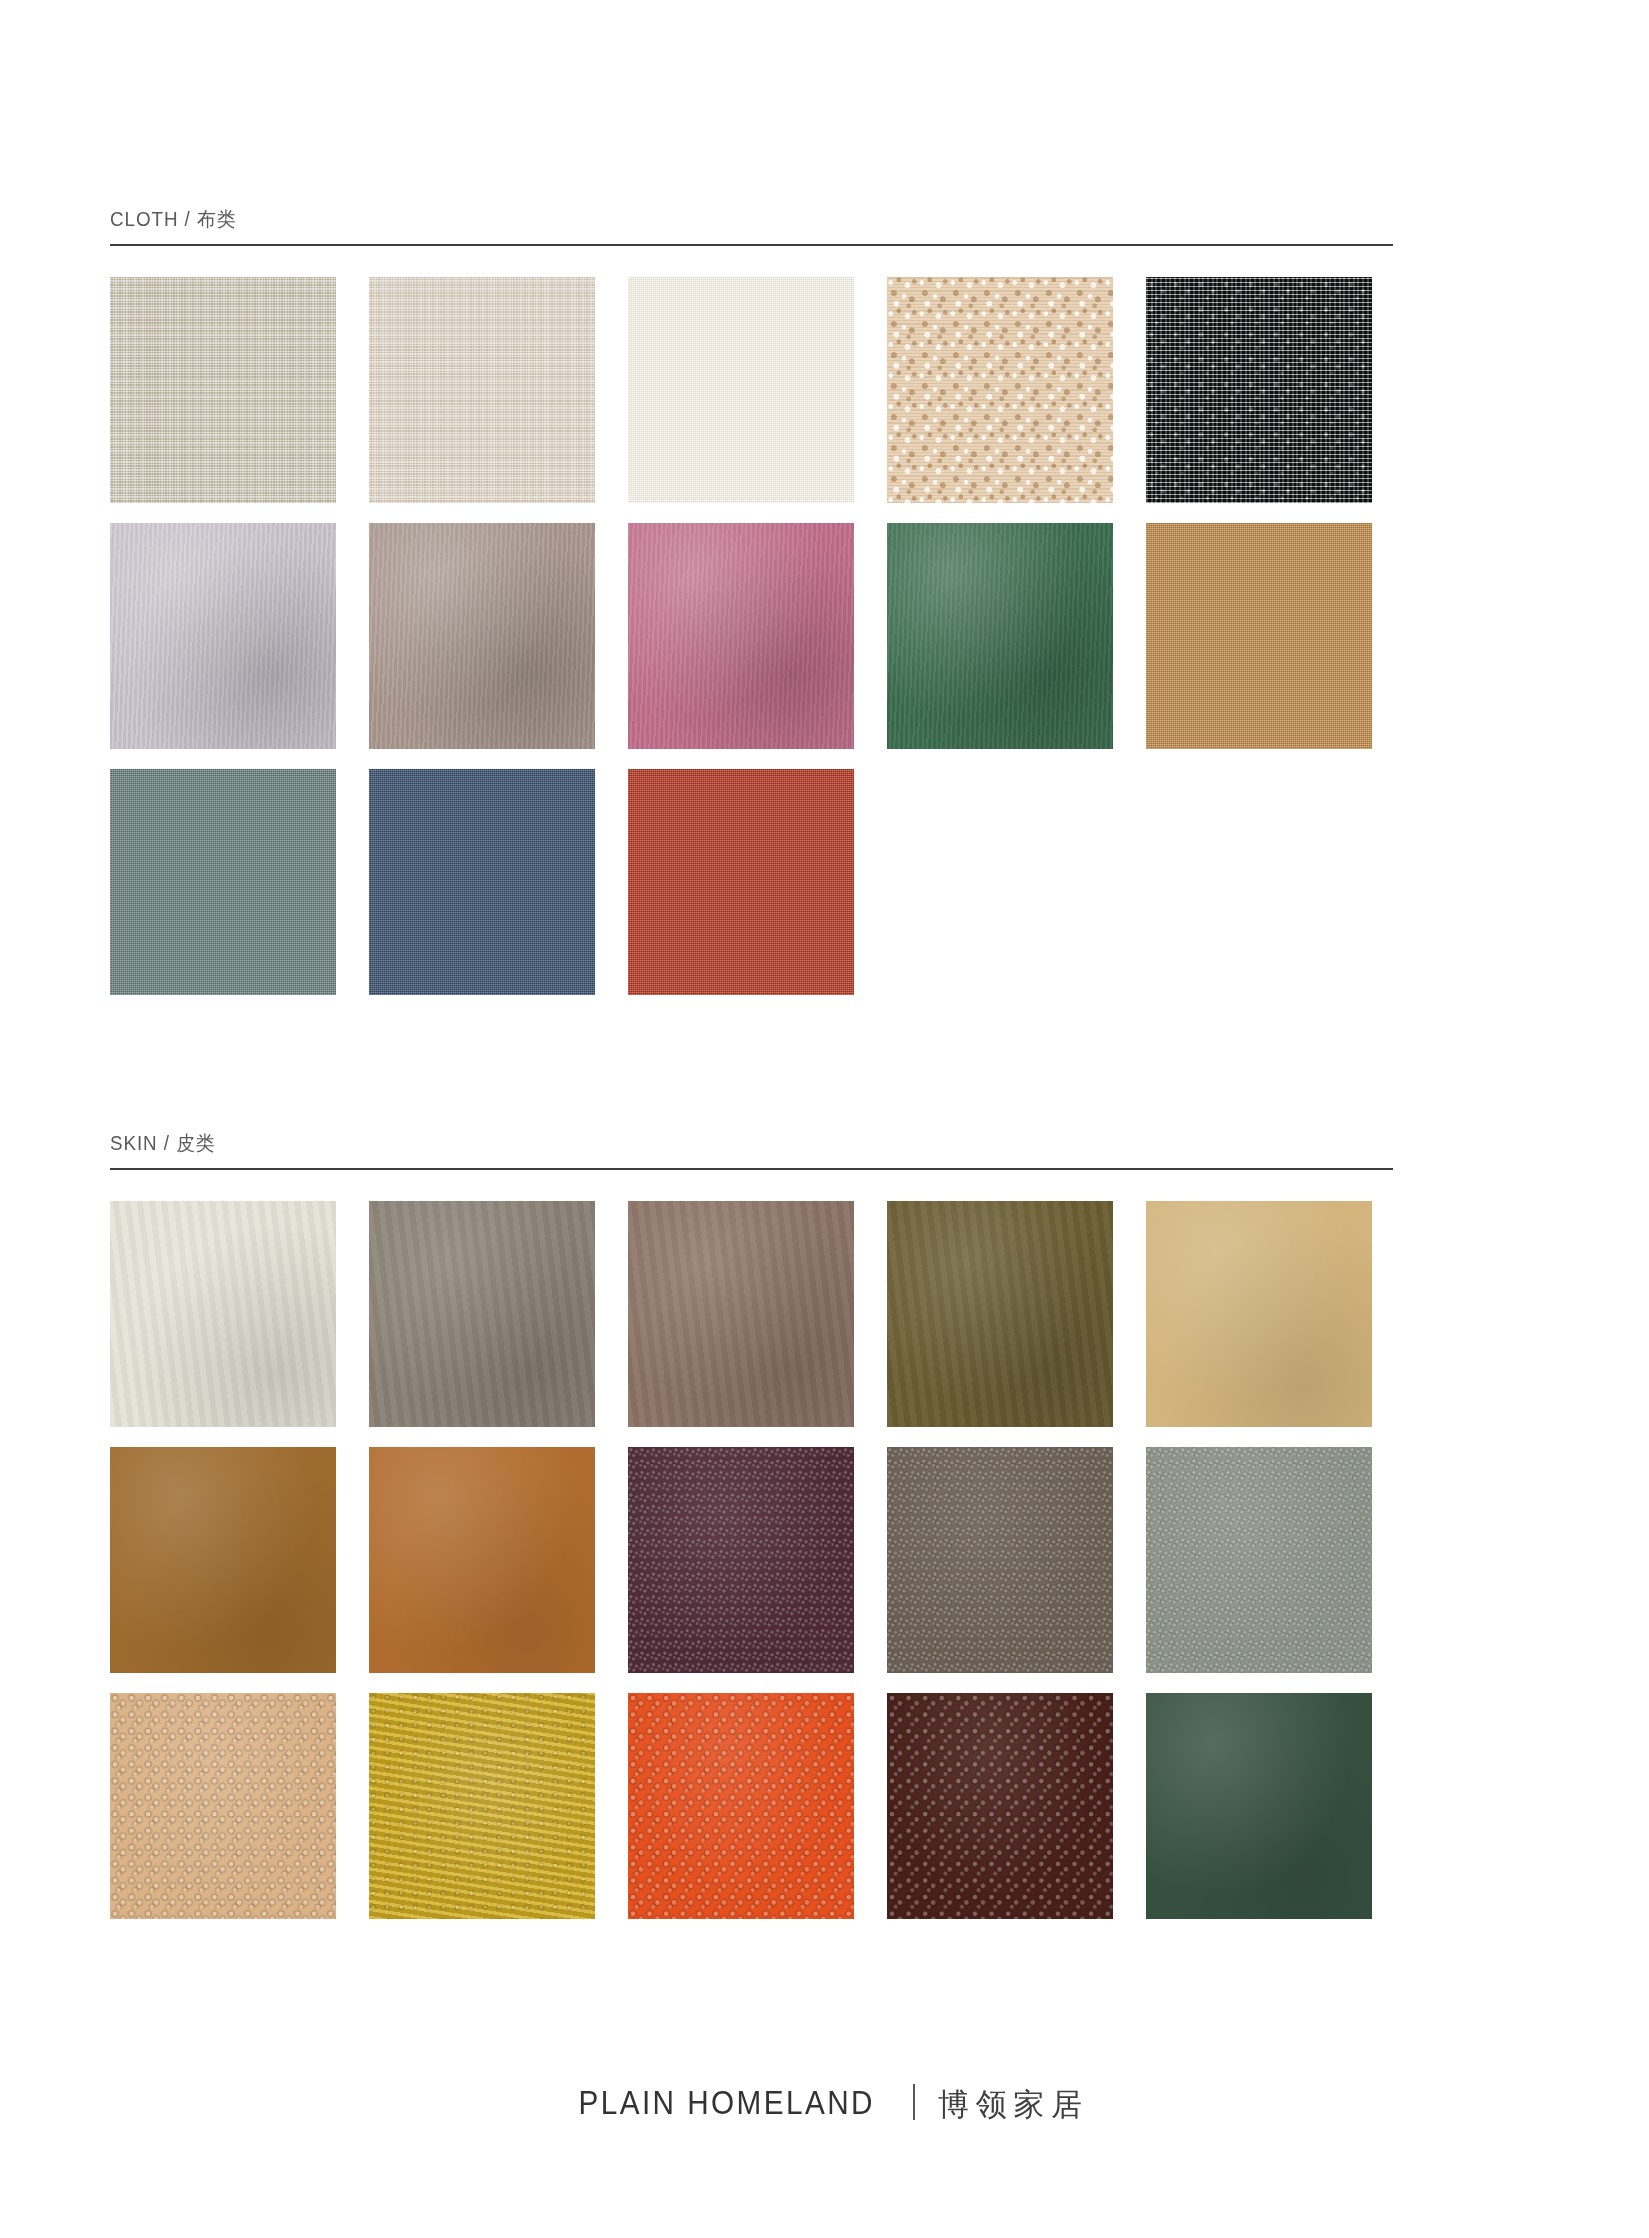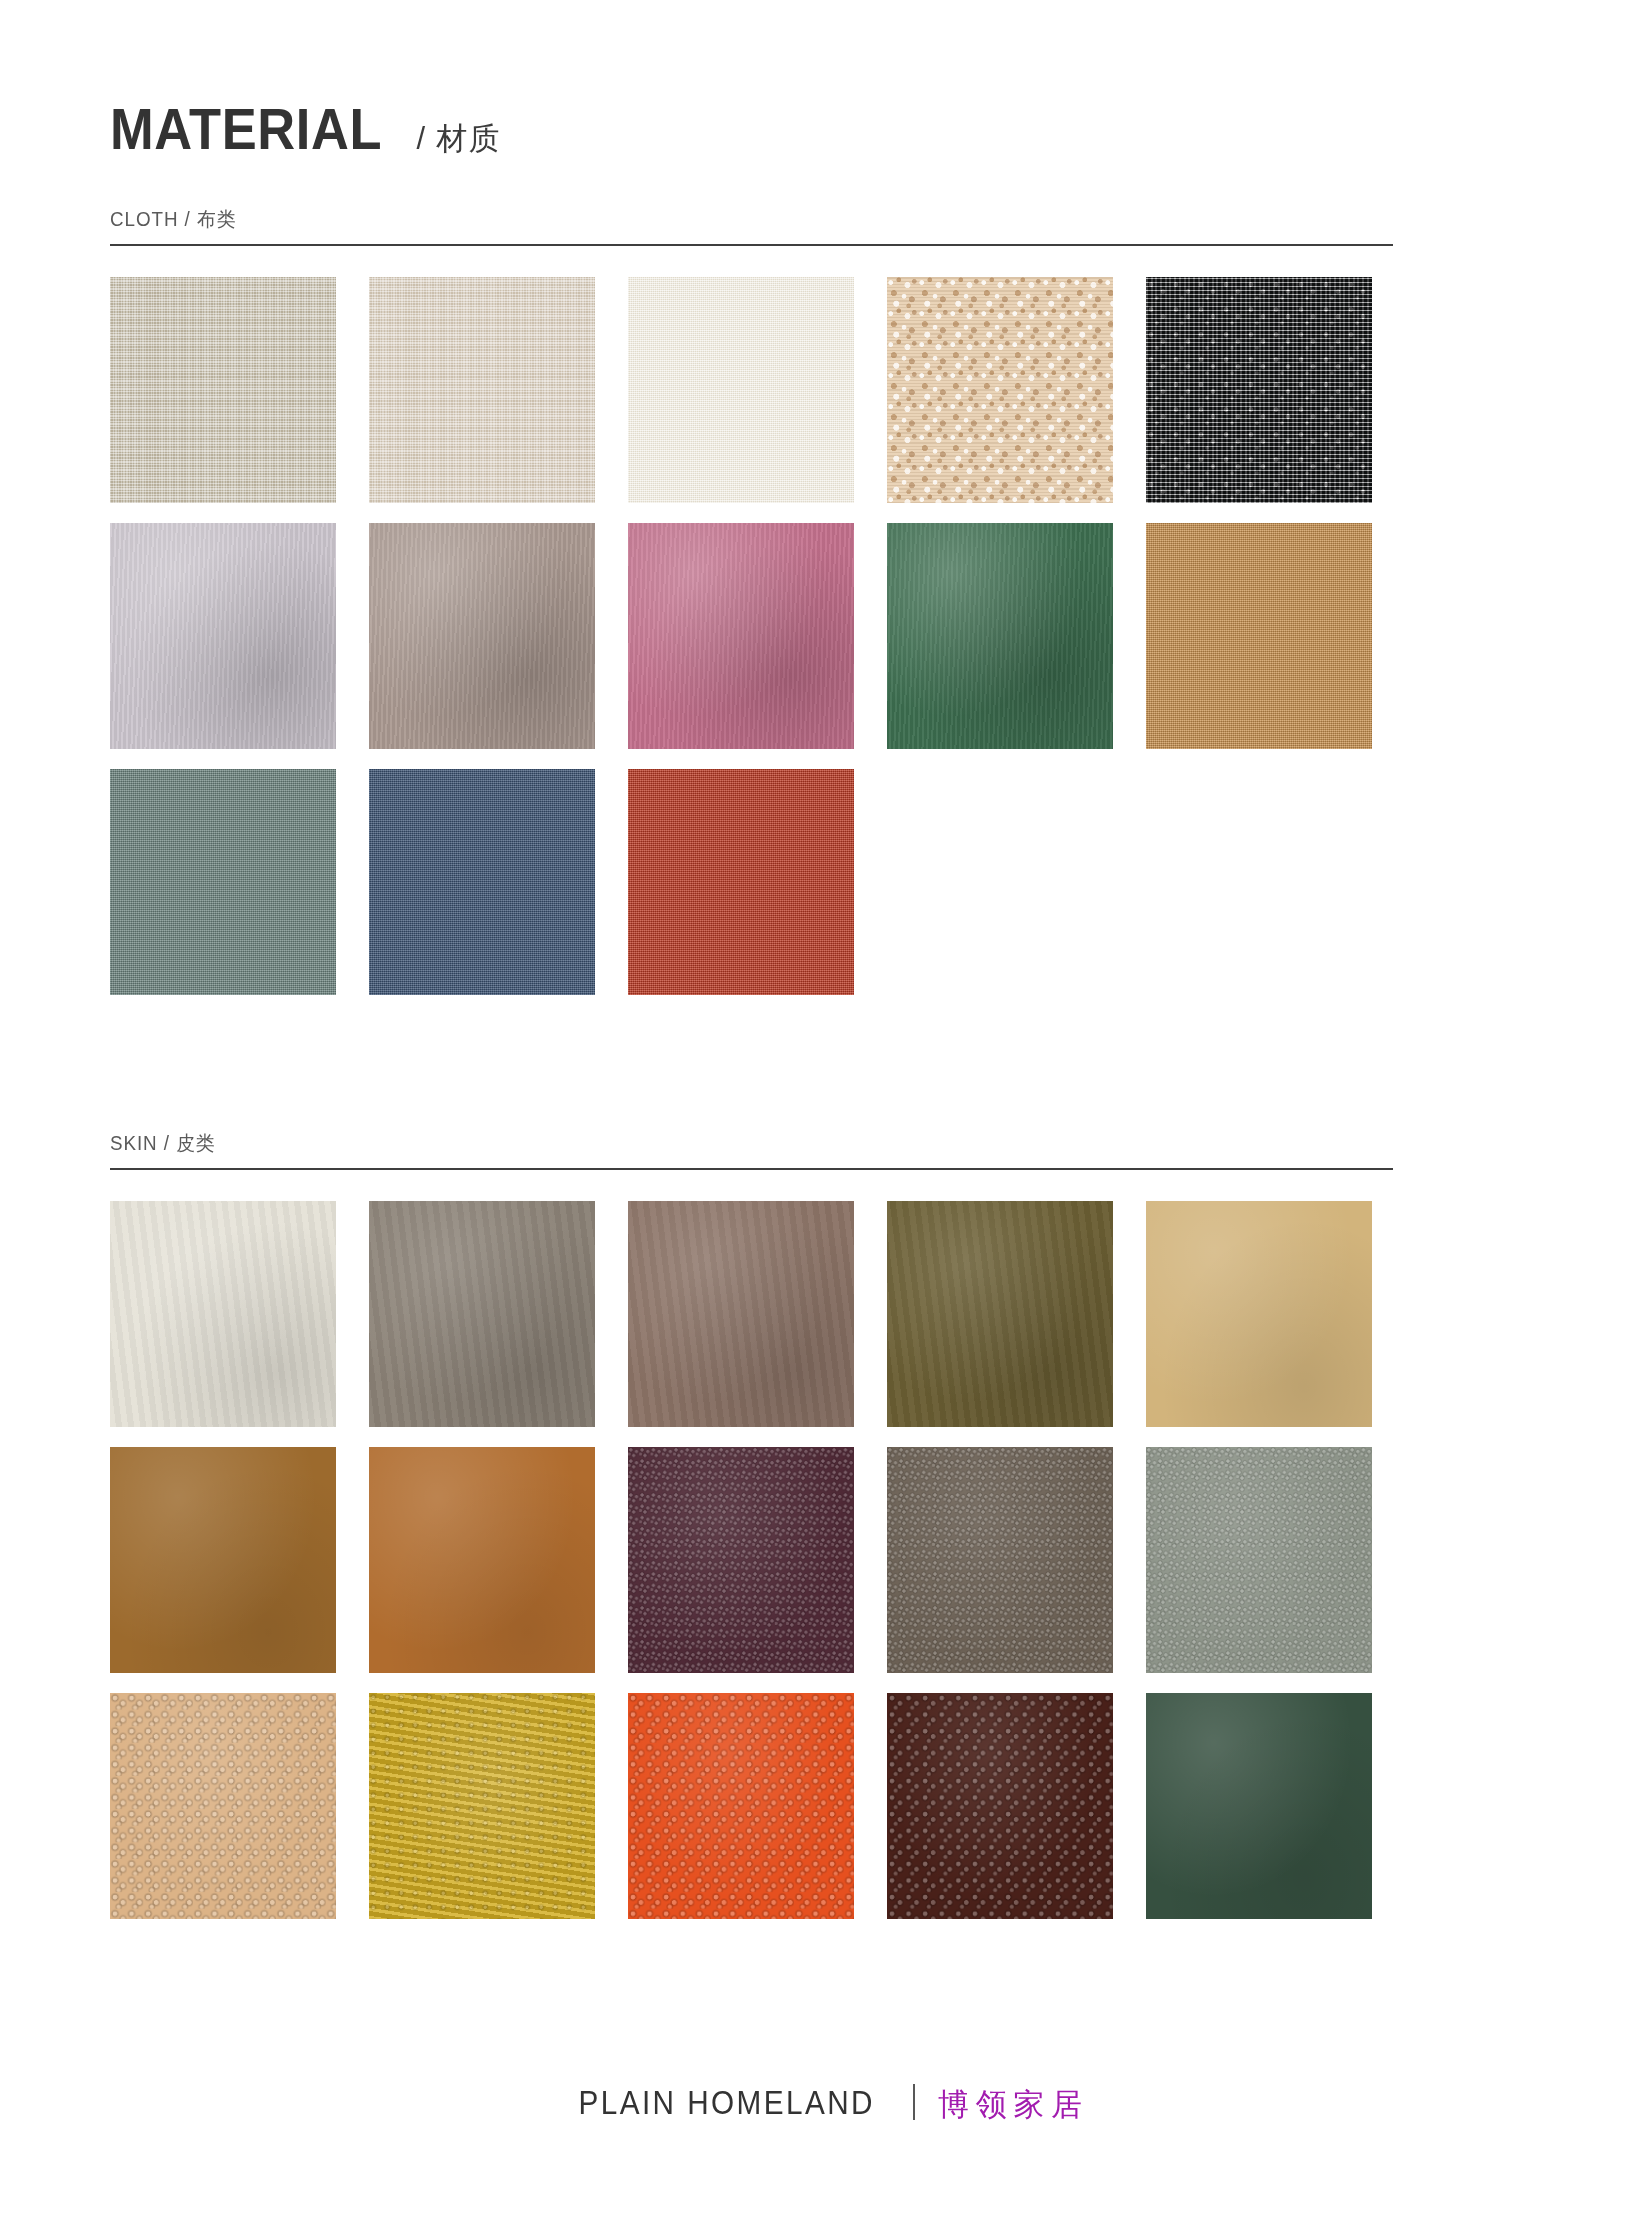--- a/index.html
+++ b/index.html
@@ -230,33 +230,29 @@
   }
   .footer-divider {
     width: 2px;
     height: 36px;
     background: #585858;
   }
   .footer-cn {
     font-size: 31px;
     font-weight: 400;
     letter-spacing: 6.6px;
-    color: #a21caf;
+    color: #404040;
     white-space: nowrap;
   }
 </style>
 </head>
 <body>
 
 <div class="page">
 
-  <div class="title-block">
-    <span class="title-main">MATERIAL</span>
-    <span class="title-sub">/ 材质</span>
-  </div>
 
   <div class="section" id="section-cloth" style="top:206px;">
     <div class="section-label">CLOTH / 布类</div>
     <div class="section-rule"></div>
     <div class="swatch-grid" id="grid-cloth">
         <div class="swatch">
           <div class="swatch-surface tex-weave" style="background: rgb(195, 188, 171);"></div>
         </div>
         <div class="swatch">
           <div class="swatch-surface tex-weave" style="background: rgb(212, 202, 187);"></div>

